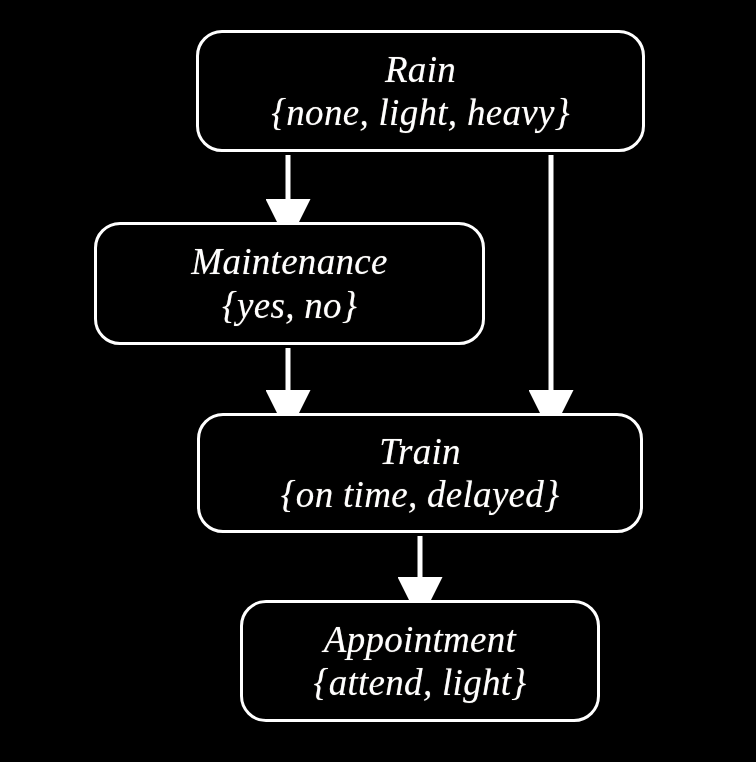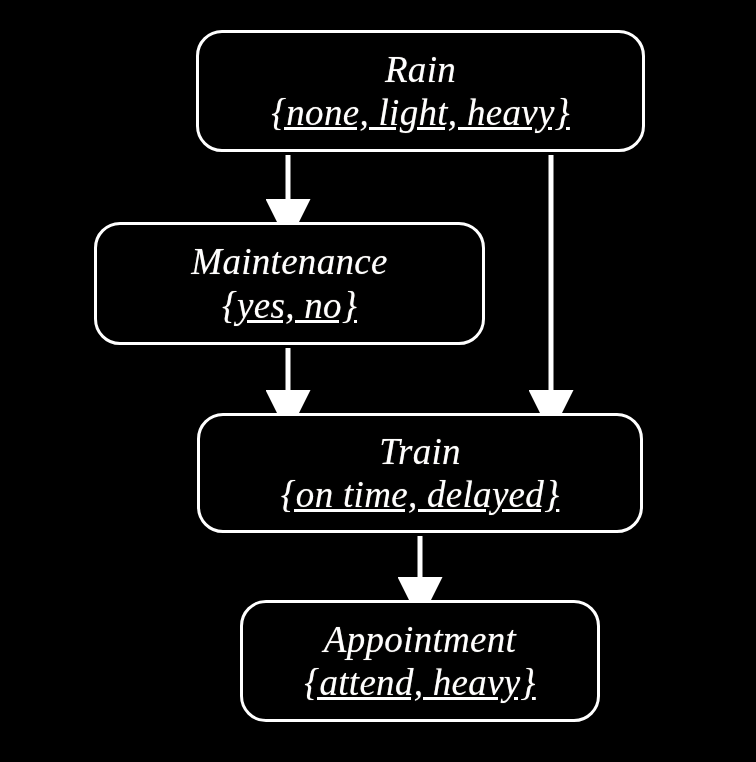--- a/index.html
+++ b/index.html
@@ -47,21 +47,20 @@
     font-size: 37px;
     letter-spacing: 0.3px;
     white-space: nowrap;
   }
   .node-values {
     font-style: italic;
     font-size: 37px;
     letter-spacing: 0.3px;
     white-space: nowrap;
     margin-top: 2px;
-    text-decoration: underline;
   }
   
   #node-rain        { left: 196px; top: 30px;  width: 449px; height: 122px; }
   #node-maintenance { left: 94px;  top: 222px; width: 391px; height: 123px; }
   #node-train       { left: 197px; top: 413px; width: 446px; height: 120px; }
   #node-appointment { left: 240px; top: 600px; width: 360px; height: 122px; text-align: right; }
 </style>
 </head>
 <body>
 
@@ -93,16 +92,16 @@
     <div class="node-values">{on time, delayed}</div>
   </div>
 
   <div class="node" id="node-maintenance">
     <div class="node-title">Maintenance</div>
     <div class="node-values">{yes, no}</div>
   </div>
 
   <div class="node" id="node-appointment">
     <div class="node-title">Appointment</div>
-    <div class="node-values">{attend, heavy}</div>
+    <div class="node-values">{attend, light}</div>
   </div>
 
 </div>
 
 </body></html>

